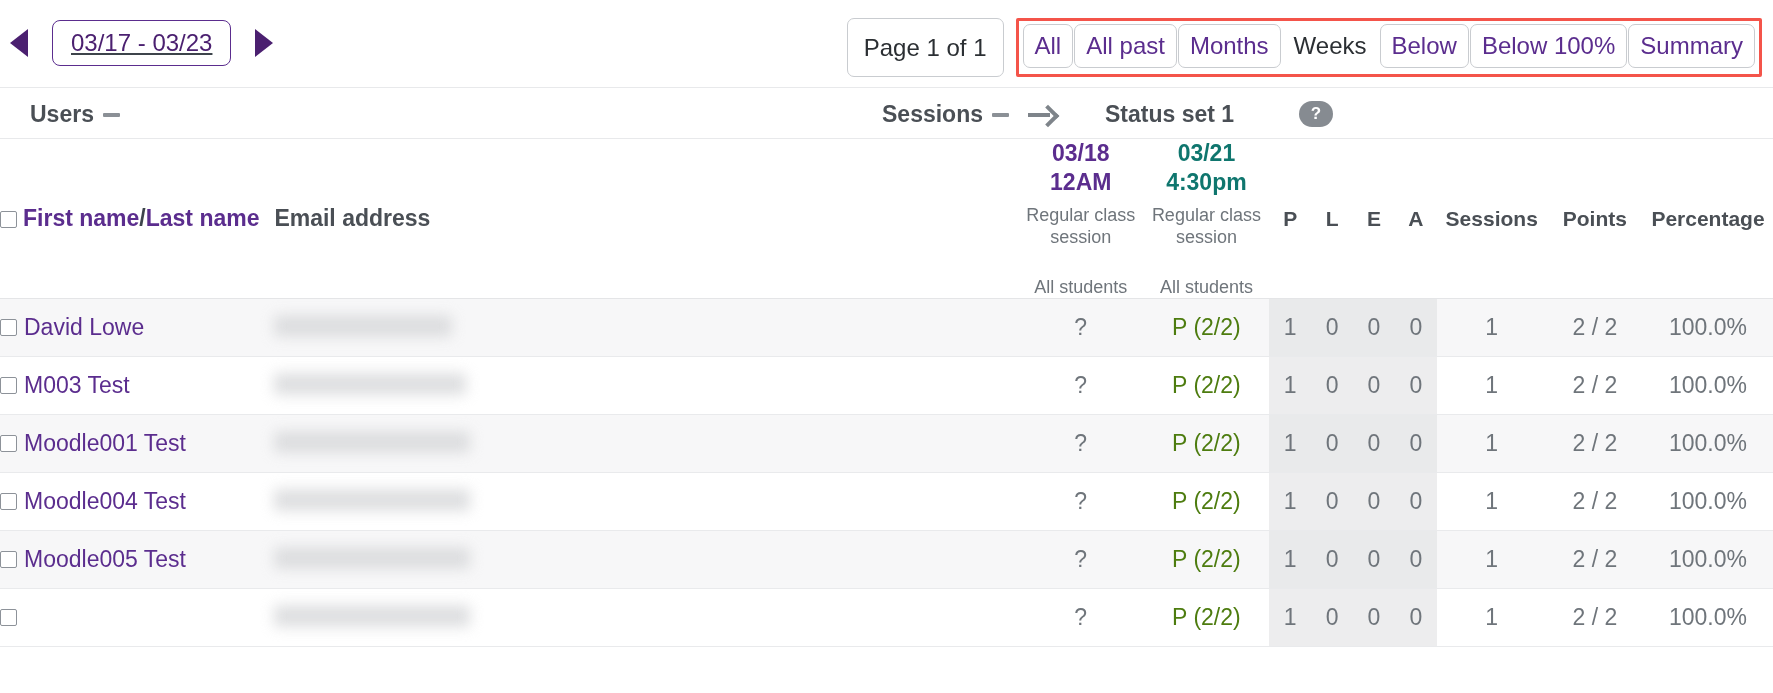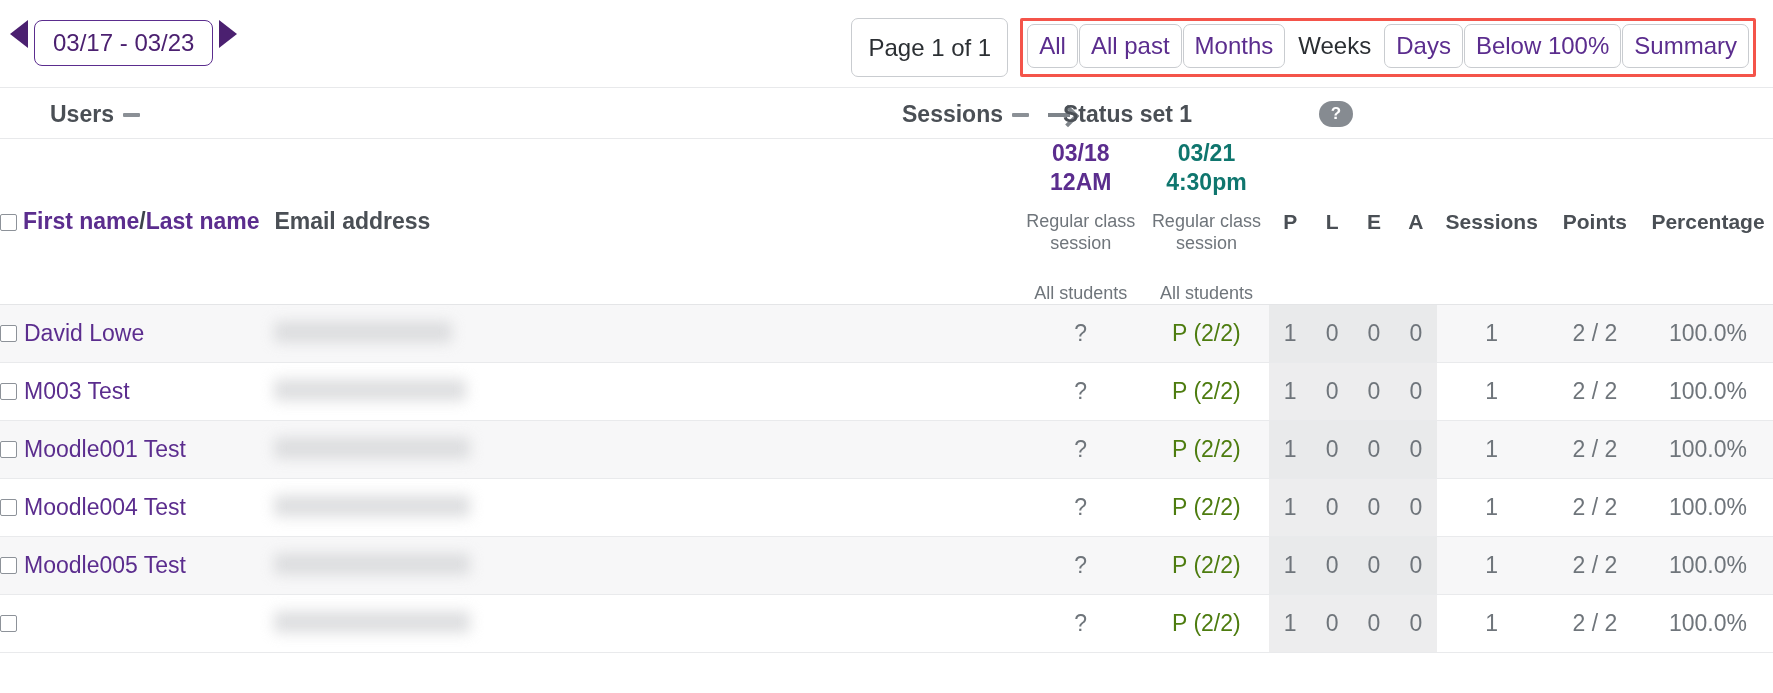--- a/index.html
+++ b/index.html
@@ -23,22 +23,23 @@
     border-bottom: 1px solid #e8e9eb;
     box-sizing: border-box;
   }
 
   
   #period-nav {
     position: absolute;
     left: 10px;
     top: 20px;
     display: flex;
-    align-items: flex-start;
-    gap: 6px;
+    align-items: center;
+    gap: 24px;
+    text-decoration: underline;
   }
   .tri {
     width: 0; height: 0;
     cursor: pointer;
   }
   .tri-left {
     border-top: 14px solid transparent;
     border-bottom: 14px solid transparent;
     border-right: 18px solid #4b2070;
   }
@@ -55,21 +56,21 @@
     font-size: 24px;
     line-height: 1;
     background: #fff;
     cursor: pointer;
     white-space: nowrap;
   }
 
   
   #toolbar-right {
     position: absolute;
-    right: 17px;
+    right: 11px;
     top: 18px;
     display: flex;
     align-items: stretch;
     gap: 0;
   }
   #page-indicator {
     border: 1px solid #c9ccd0;
     border-radius: 7px;
     padding: 10px 16px;
     font-size: 24px;
@@ -121,21 +122,20 @@
   .ghead {
     position: absolute;
     top: 13px;
     font-size: 23px;
     font-weight: bold;
     color: #4a4f55;
     white-space: nowrap;
     display: flex;
     align-items: center;
     gap: 9px;
-    margin-left: 20px;
   }
   .minus-icon {
     display: inline-block;
     width: 17px;
     height: 4px;
     background: #8b9096;
     border-radius: 1px;
   }
   .arrow-icon {
     display: inline-block;
@@ -225,21 +225,21 @@
     font-size: 23px;
     font-weight: bold;
     display: block;
   }
   .sess-date.link { color: #5b2d8e; }
   .sess-date.plain { color: #0f766e; }
   .sess-desc {
     font-size: 18px;
     color: #6f757b;
     display: block;
-    margin-top: 13px;
+    margin-top: 7px;
   }
   .sess-group {
     font-size: 18px;
     color: #6f757b;
     display: block;
     margin-top: 27px;
   }
   .plea-head {
     text-align: center;
     font-size: 21px;
@@ -327,39 +327,39 @@
     <div class="tri tri-right"></div>
   </div>
 
   <div id="toolbar-right">
     <div id="page-indicator">Page 1 of 1</div>
     <div id="view-switcher">
       <div class="view-btn">All</div>
       <div class="view-btn">All past</div>
       <div class="view-btn">Months</div>
       <div class="view-current">Weeks</div>
-      <div class="view-btn">Days</div>
+      <div class="view-btn">Below</div>
       <div class="view-btn">Below 100%</div>
       <div class="view-btn">Summary</div>
     </div>
   </div>
 
 </div>
 
 <div id="group-header">
   <div class="ghead" style="left:30px;">
     <span>Users</span>
     <span class="minus-icon"></span>
   </div>
   <div class="ghead" style="left:882px;">
     <span>Sessions</span>
     <span class="minus-icon"></span>
     <span class="arrow-icon"></span>
   </div>
-  <div class="ghead" style="left:1043px;">
+  <div class="ghead" style="left:1105px;">
     <span>Status set 1</span>
   </div>
   <div class="ghead" style="left:1290px;">
     <span class="help-icon">?</span>
   </div>
 </div>
 
 <table id="att-table">
   <colgroup>
     <col class="c-name">

